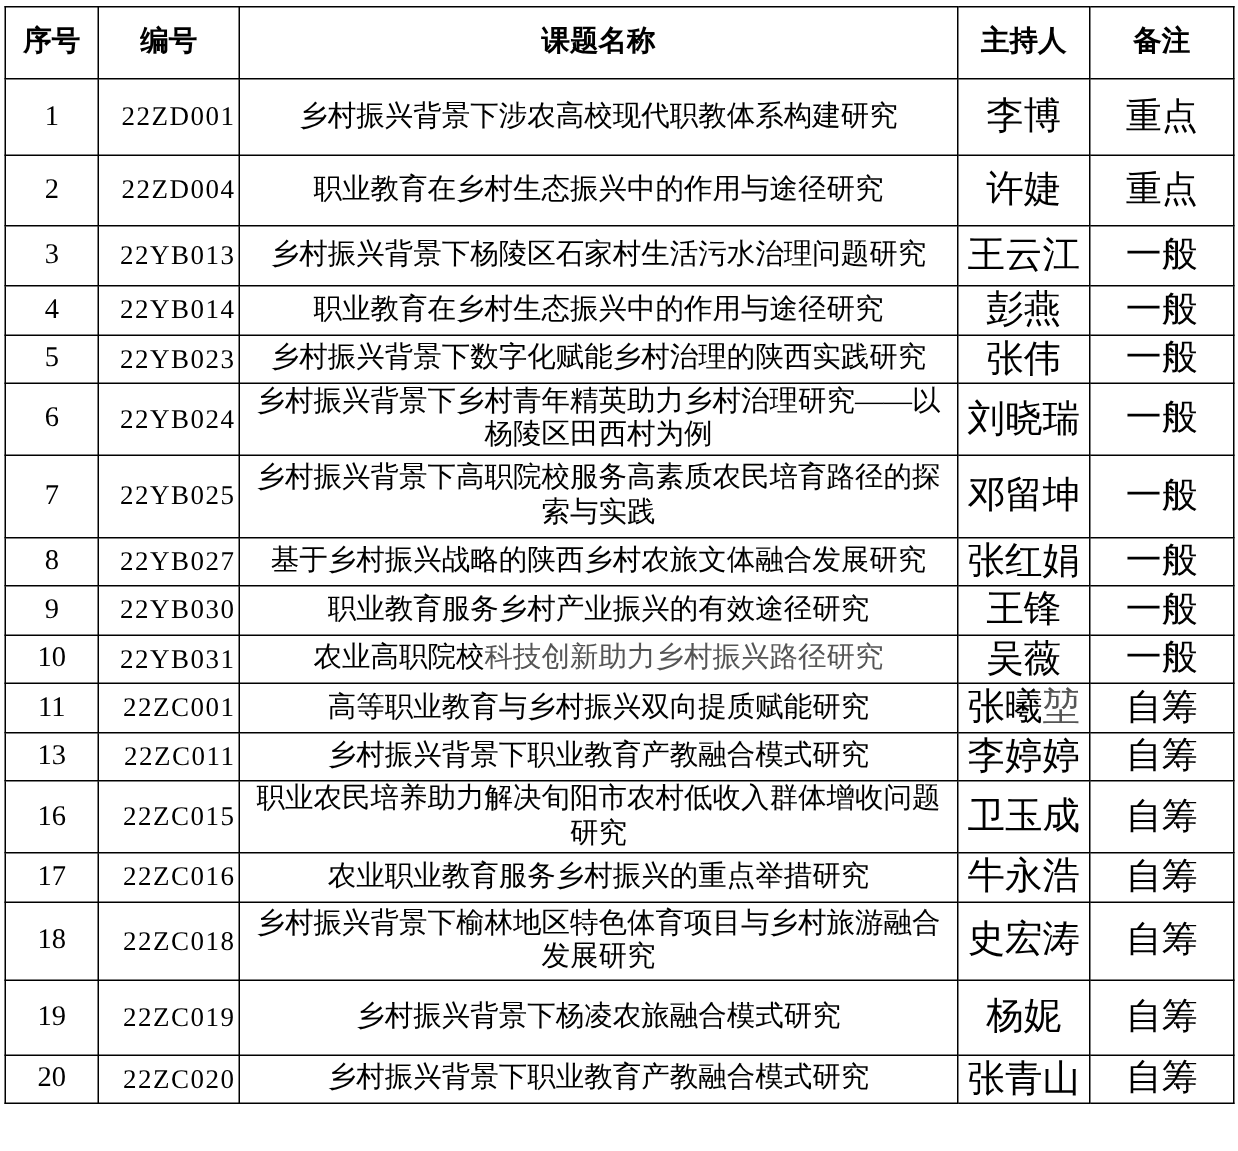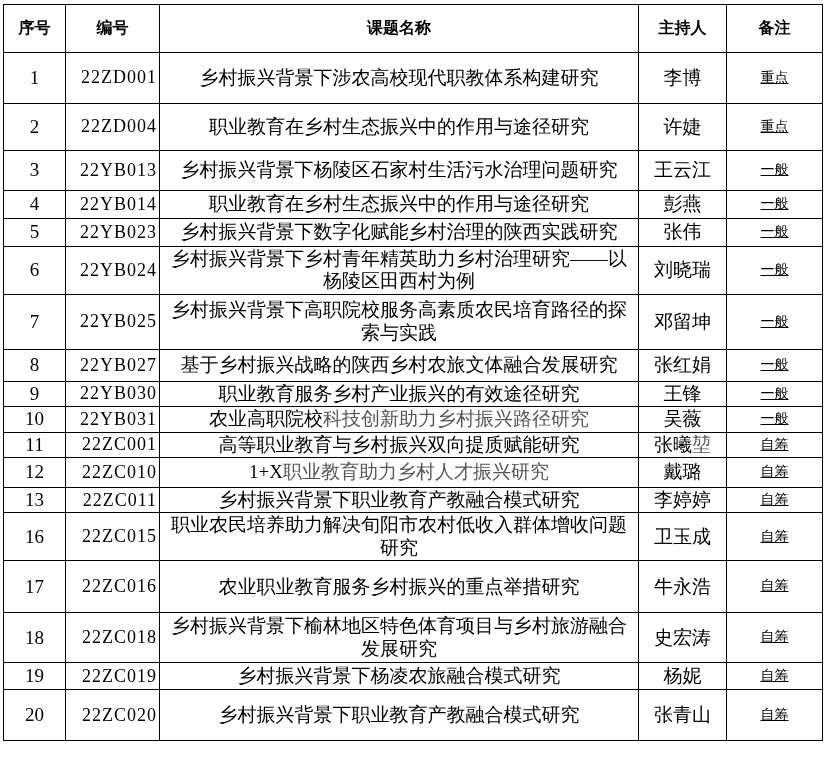--- a/index.html
+++ b/index.html
@@ -25,29 +25,29 @@
   th,td{
     border:1px solid var(--border);
     text-align:center;
     vertical-align:middle;
     padding:1px 2px;
     line-height:1.18;
     overflow:hidden;
   }
   thead th{
     font-weight:bold;
-    font-size:16px;
+    font-size:19px;
     height:48px;
   }
   td{font-size:19px;}
   td.col-no{font-size:19px;}
   td.col-code{font-size:18px;letter-spacing:1px;white-space:nowrap;text-align:right;}
   td.col-title{padding:1px 6px;}
-  td.col-host{font-size:19px;margin-left:16px;}
-  td.col-note{font-size:14px;text-decoration:underline;}
+  td.col-host{font-size:25px;margin-left:16px;}
+  td.col-note{font-size:24px;}
   .muted{color:var(--muted);}
   
   tbody tr:nth-child(1){height:51px;}
   tbody tr:nth-child(2){height:47px;}
   tbody tr:nth-child(3){height:40px;}
   tbody tr:nth-child(4){height:28px;}
   tbody tr:nth-child(5){height:28px;}
   tbody tr:nth-child(6){height:44px;}
   tbody tr:nth-child(7){height:55px;}
   tbody tr:nth-child(8){height:32px;}
@@ -157,27 +157,20 @@
           <td class="col-note"><span>一般</span></td>
         </tr>
         <tr>
           <td class="col-no"><span>11</span></td>
           <td class="col-code"><span>22ZC001</span></td>
           <td class="col-title"><span>高等职业教育与乡村振兴双向提质赋能研究</span></td>
           <td class="col-host"><span>张曦</span><span class="muted">堃</span></td>
           <td class="col-note"><span>自筹</span></td>
         </tr>
         <tr>
-          <td class="col-no"><span>12</span></td>
-          <td class="col-code"><span>22ZC010</span></td>
-          <td class="col-title"><span>1+X</span><span class="muted">职业教育助力乡村人才振兴研究</span></td>
-          <td class="col-host"><span>戴璐</span></td>
-          <td class="col-note"><span>自筹</span></td>
-        </tr>
-        <tr>
           <td class="col-no"><span>13</span></td>
           <td class="col-code"><span>22ZC011</span></td>
           <td class="col-title"><span>乡村振兴背景下职业教育产教融合模式研究</span></td>
           <td class="col-host"><span>李婷婷</span></td>
           <td class="col-note"><span>自筹</span></td>
         </tr>
         <tr>
           <td class="col-no"><span>16</span></td>
           <td class="col-code"><span>22ZC015</span></td>
           <td class="col-title"><span>职业农民培养助力解决旬阳市农村低收入群体增收问题研究</span></td>

